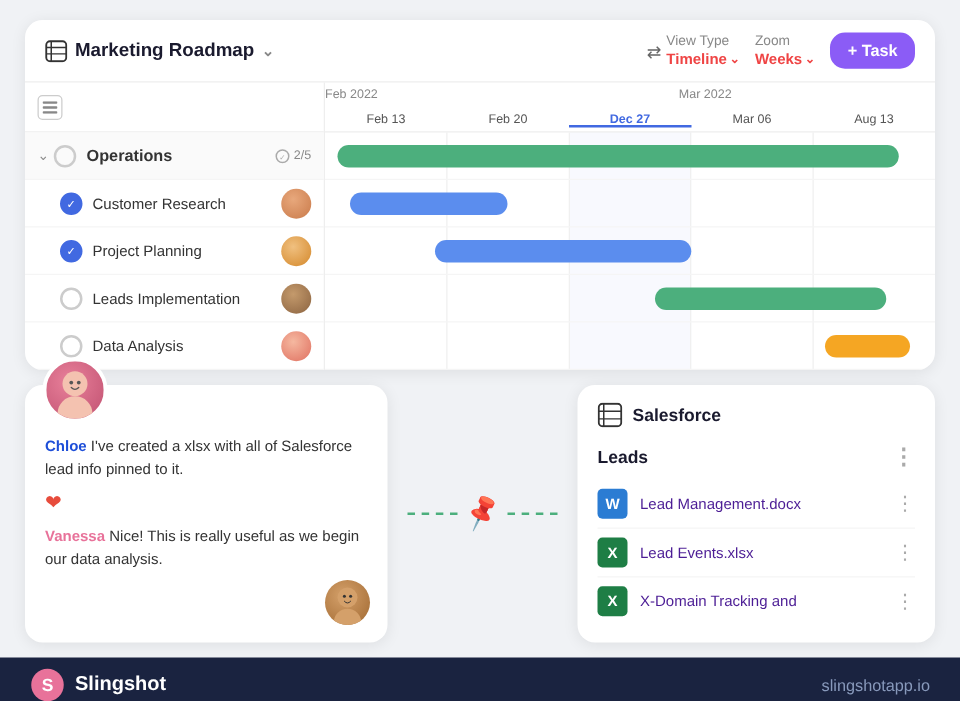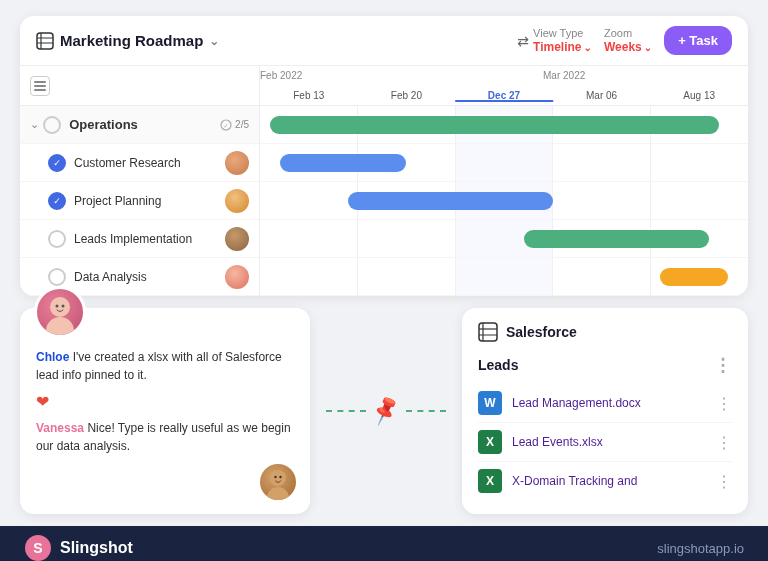--- a/index.html
+++ b/index.html
@@ -657,21 +657,21 @@
         </svg>
       </div>
       <div class="chat-content">
         <p class="chat-message">
           <span class="chat-name-chloe">Chloe</span>
           <span>I've created a xlsx with all of Salesforce lead info pinned to it.</span>
         </p>
         <div class="heart-icon">❤</div>
         <p class="chat-message">
           <span class="chat-name-vanessa">Vanessa</span>
-          <span>Nice! Type is really useful as we begin our data analysis.</span>
+          <span>Nice! This is really useful as we begin our data analysis.</span>
         </p>
       </div>
       <div class="vanessa-avatar-inline av-vanessa">
         <svg width="36" height="36" viewBox="0 0 36 36" fill="none">
           <circle cx="18" cy="14" r="8" fill="#d4a06a"></circle>
           <circle cx="18" cy="34" r="11" fill="#d4a06a"></circle>
           <circle cx="15.5" cy="13" r="1.2" fill="#333"></circle>
           <circle cx="20.5" cy="13" r="1.2" fill="#333"></circle>
           <path d="M15.5 17 Q18 20 20.5 17" stroke="#333" stroke-width="0.8" fill="none" stroke-linecap="round"></path>
         </svg>

